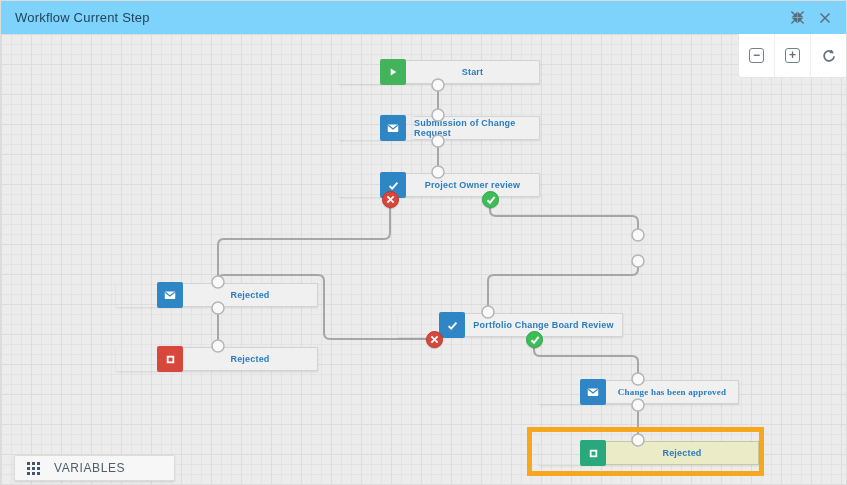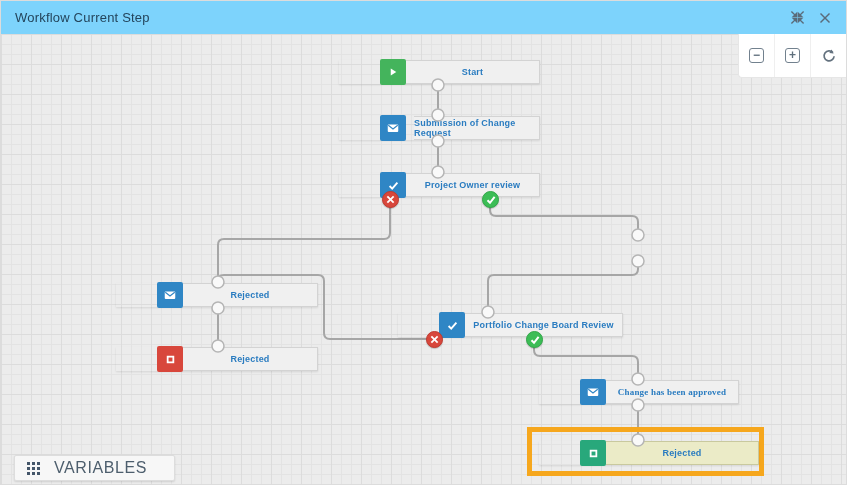--- a/index.html
+++ b/index.html
@@ -46,21 +46,21 @@
   .badge.approve { background:#3cbd56; border:1px solid #32a849; }
 
   
   .zoom-toolbar { position:absolute; top:0; right:0; width:108px; height:44px; background:#fff; border:1px solid #e6e6e6; border-top:none; border-right:none; border-radius:0 0 0 4px; display:flex; z-index:6; }
   .ztb-btn { flex:1; display:flex; align-items:center; justify-content:center; cursor:pointer; border-right:1px solid #efefef; }
   .ztb-btn:last-child { border-right:none; }
   .boxglyph { width:15px; height:15px; border:1px solid #72818e; border-radius:3px; color:#5f6f7c; font-size:12px; line-height:13px; text-align:center; font-weight:bold; }
 
   
   .variables { position:absolute; left:13px; bottom:4px; width:161px; height:26px; background:#f7f7f7; border:1px solid #ddd; border-radius:2px; display:flex; align-items:center; gap:14px; padding-left:12px; z-index:6; box-shadow:0 1px 2px rgba(0,0,0,.12); cursor:pointer; }
-  .variables .vlabel { font-size:16px; color:#4d5e6d; letter-spacing:.6px; }
+  .variables .vlabel { font-size:12px; color:#4d5e6d; letter-spacing:.6px; }
 </style>
 </head>
 <body>
 
 <div class="widget">
 
   <div class="header">
     <div class="title">Workflow Current Step</div>
     <div class="header-icons">
       <div class="hicon">

